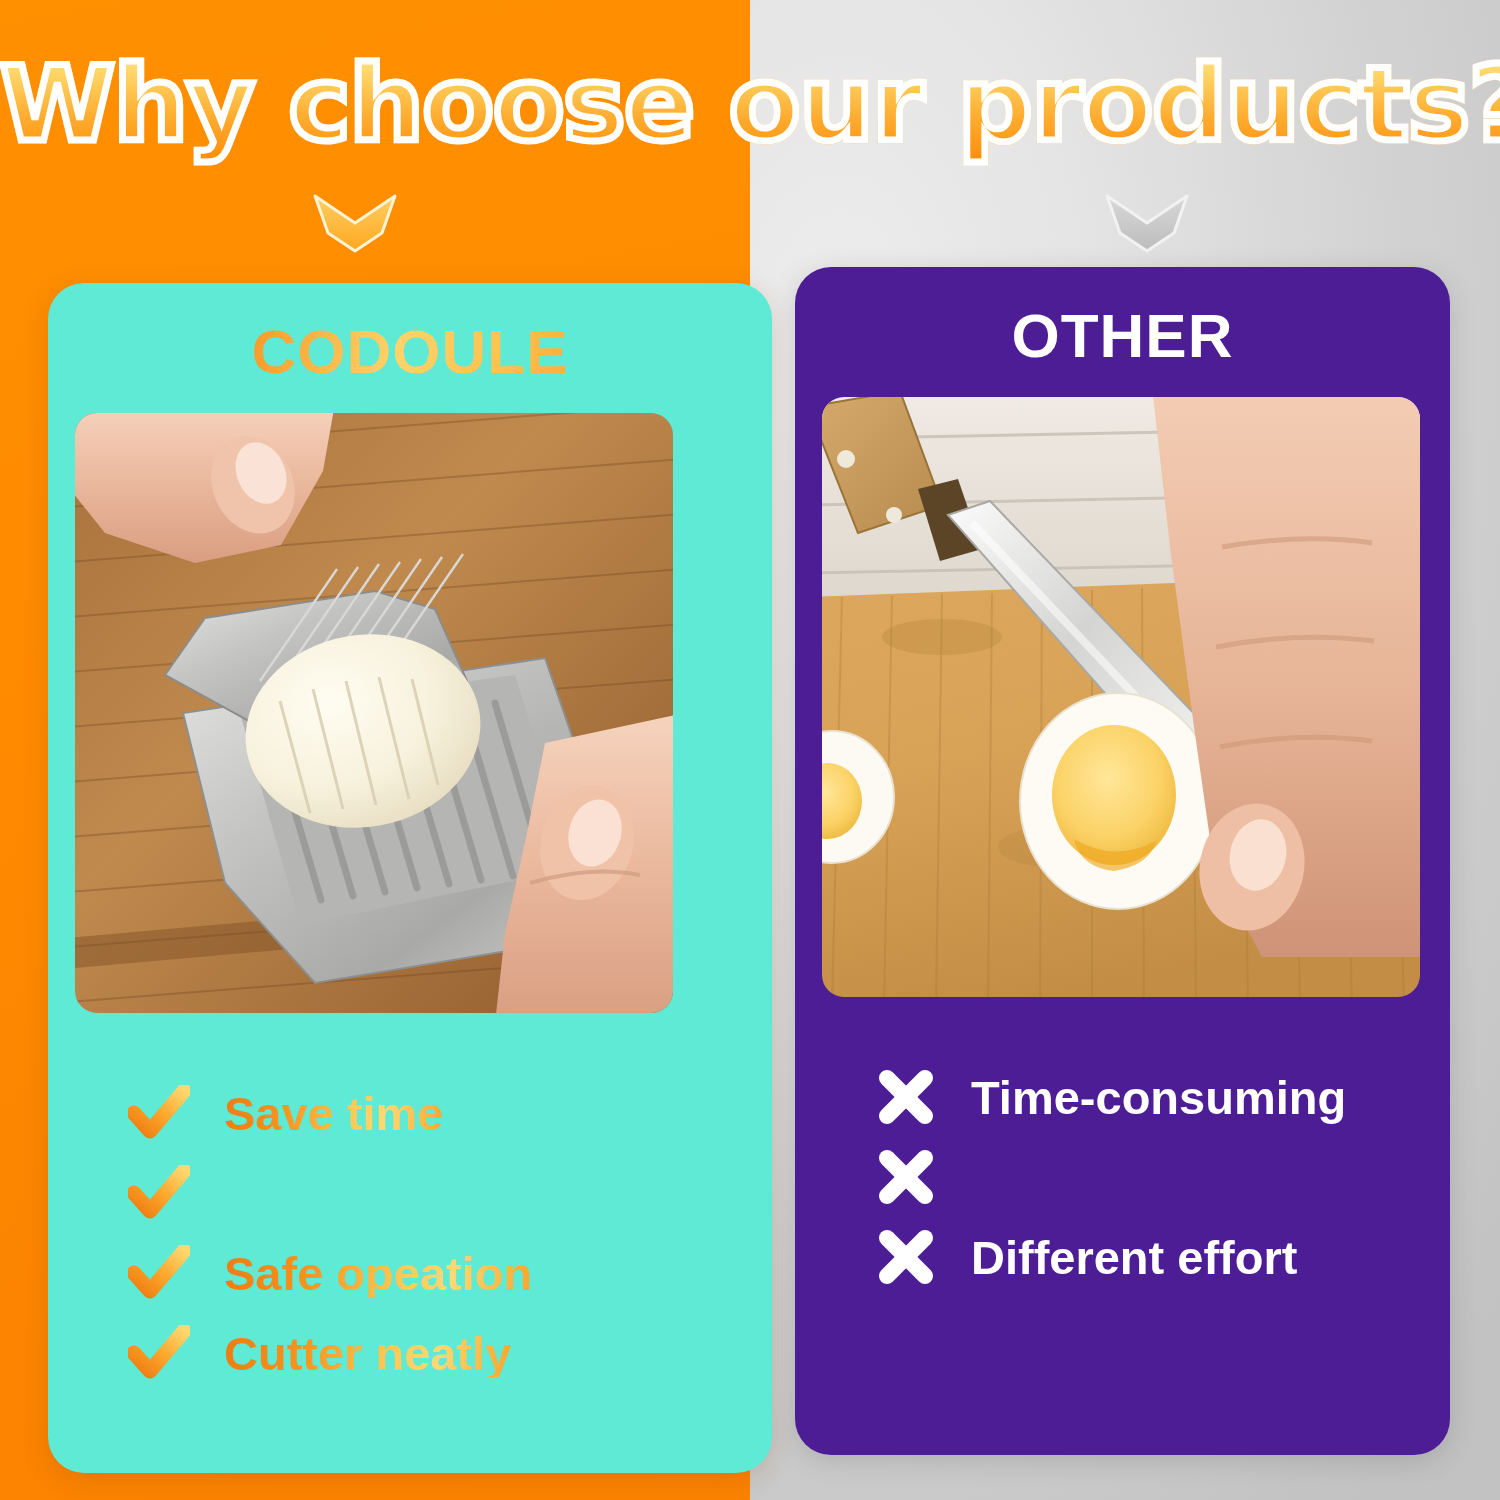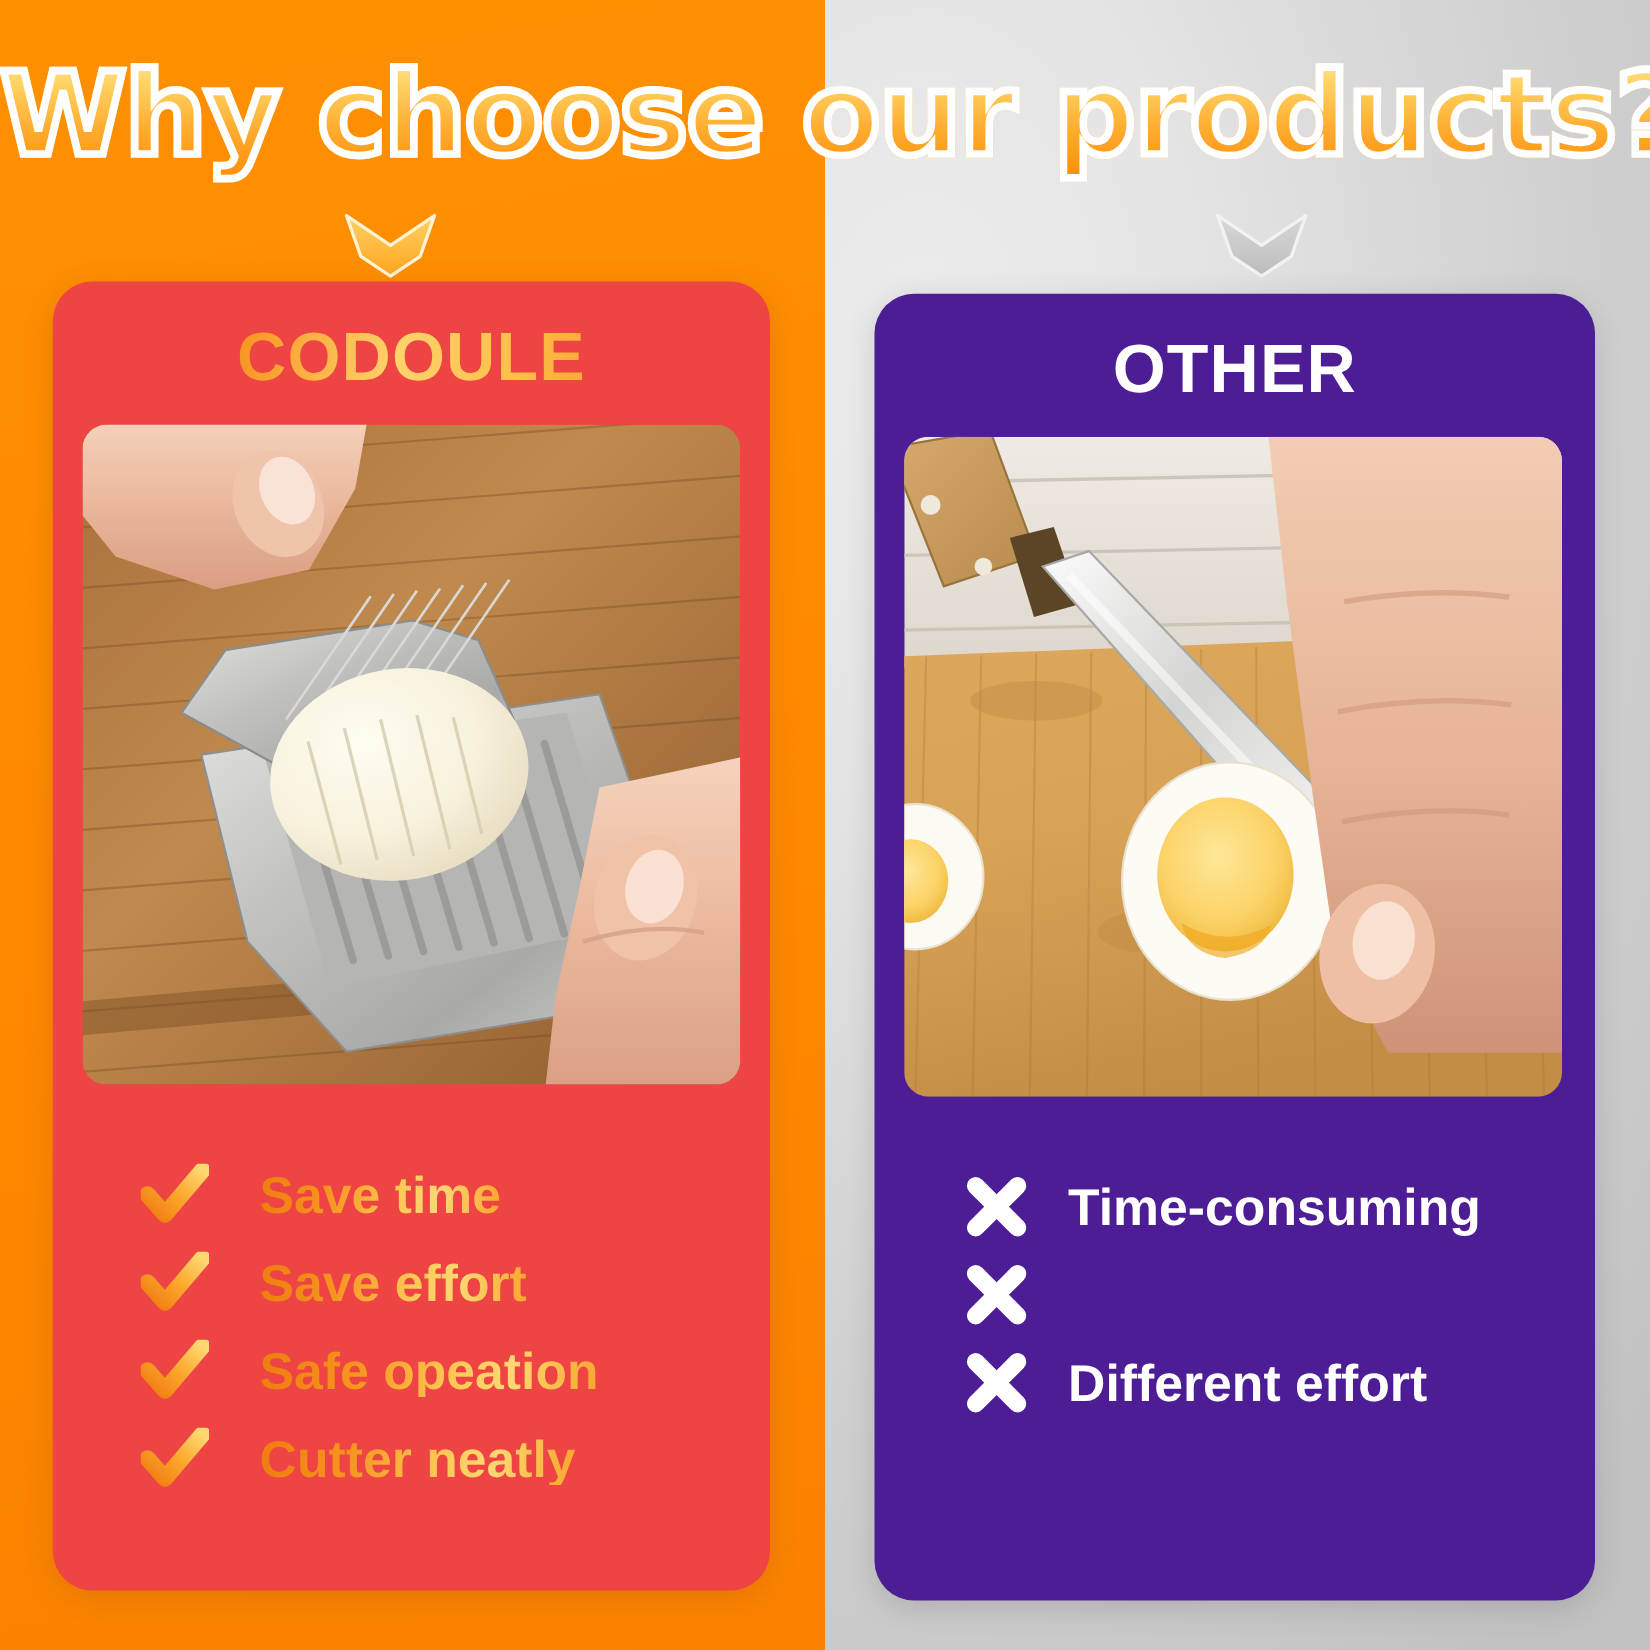--- a/index.html
+++ b/index.html
@@ -67,23 +67,23 @@
   .chev.left  { left: 312px; }
   .chev.right { left: 1104px; }
 
   
   .card {
     position: absolute;
     border-radius: 36px;
     overflow: hidden;
   }
   .card-left {
-    left: 48px; top: 256px;
-    width: 652px; height: 1190px;
-    background: #ef4444;
+    left: 48px; top: 283px;
+    width: 724px; height: 1190px;
+    background: #5eead4;
     box-shadow: 0 6px 26px rgba(120, 60, 0, 0.18);
   }
   .card-right {
     left: 795px; top: 267px;
     width: 655px; height: 1188px;
     background: #4c1d95;
     box-shadow: 0 6px 26px rgba(80, 80, 80, 0.22);
   }
 
   .card-title {
@@ -147,21 +147,20 @@
     font-weight: bold;
     line-height: 1;
     white-space: nowrap;
     font-family: "Liberation Sans", sans-serif;
   }
   .row-label.grad {
     background-image: linear-gradient(95deg, #ef7c0f 0%, #f6941e 28%, #ffc956 58%, #ffd873 74%, #f9a62c 100%);
     -webkit-background-clip: text;
     background-clip: text;
     color: transparent;
-    margin-left: 12px;
   }
   .row-label.white { color: #ffffff; }
 </style>
 </head>
 <body>
 
 <div class="poster">
 
   <div class="bg-left"></div>
   <div class="bg-right"></div>
@@ -303,21 +302,20 @@
         </span>
         <span class="row-label grad">Save time</span>
       </div>
 
       <div class="row">
         <span class="mark">
           <svg width="62" height="56" viewBox="0 0 62 56">
             <path d="M6 28 L22 46 L56 6" stroke="url(#ckA)" stroke-width="15" fill="none" stroke-linecap="round" stroke-linejoin="round"></path>
           </svg>
         </span>
-        <span class="row-label grad">Save effort</span>
       </div>
 
       <div class="row">
         <span class="mark">
           <svg width="62" height="56" viewBox="0 0 62 56">
             <path d="M6 28 L22 46 L56 6" stroke="url(#ckA)" stroke-width="15" fill="none" stroke-linecap="round" stroke-linejoin="round"></path>
           </svg>
         </span>
         <span class="row-label grad">Safe opeation</span>
       </div>

